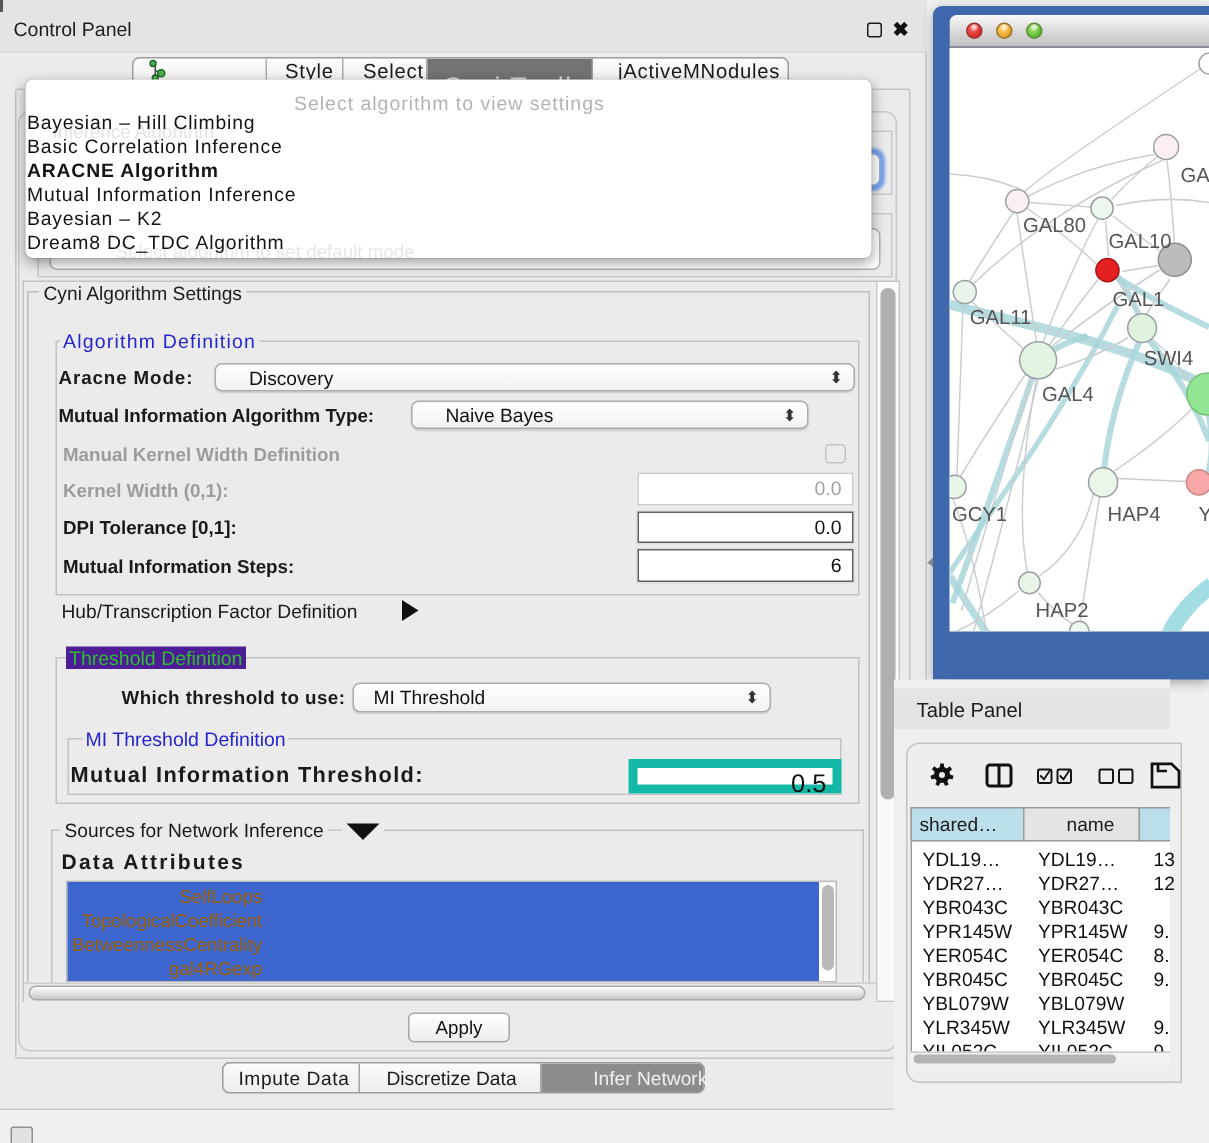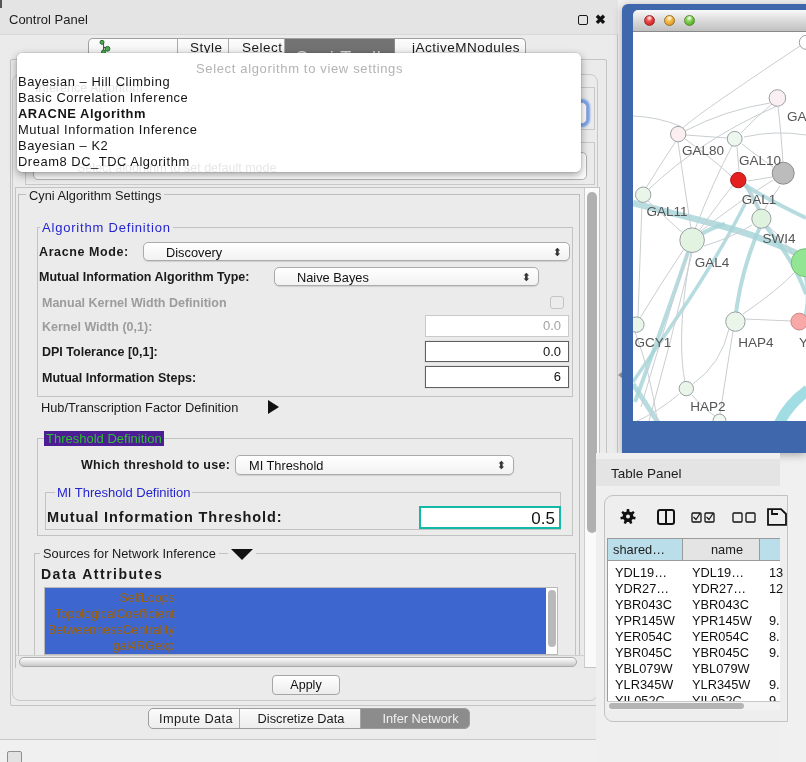--- a/index.html
+++ b/index.html
@@ -84,21 +84,21 @@
   <div class="abs" style="left:37px;top:438px;width:536px;height:98px;border:1px solid #c2c2c2;"></div>
   <div class="lbl" style="left:44px;top:431px;background:#4c1d95;padding:0 2px;font-size:13px;color:#2ebe2e;">Threshold Definition</div>
   <div class="lbl" style="left:81px;top:458px;font-size:12.5px;font-weight:bold;letter-spacing:0.3px;color:#1a1a1a;">Which threshold to use:</div>
   <div class="combo" style="left:235px;top:455px;width:279px;height:20px;">
         <span style="left:13px;">MI Threshold</span>
       </div>
 
   <div class="abs" style="left:45px;top:492px;width:516px;height:38px;border:1px solid #c2c2c2;"></div>
   <div class="lbl" style="left:55px;top:485px;background:#ebebeb;padding:0 2px;font-size:13px;color:#2525cf;">MI Threshold Definition</div>
   <div class="lbl" style="left:47px;top:509px;font-size:14.5px;font-weight:bold;letter-spacing:0.9px;color:#1a1a1a;">Mutual Information Threshold:</div>
-  <div class="field" style="left:419px;top:506px;width:142px;height:23px;border:2px solid #14b8a6;color:#111;font-size:17px;line-height:21px;padding-right:4px;">0.5</div>
+  <div class="field" style="left:419px;top:506px;width:142px;height:23px;border:6px solid #14b8a6;color:#111;font-size:17px;line-height:21px;padding-right:4px;">0.5</div>
 
   <div class="abs" style="left:34px;top:553px;width:542px;height:102px;border:1px solid #c2c2c2;border-bottom:none;"></div>
   <div class="lbl" style="left:40px;top:546px;background:#ebebeb;padding:0 3px;font-size:12.8px;color:#1a1a1a;">Sources for Network Inference</div>
   <div class="abs" style="left:228px;top:549px;width:28px;height:12px;background:#ebebeb;"></div>
   <div class="abs" style="left:231px;top:549px;width:0;height:0;border-left:11px solid transparent;border-right:11px solid transparent;border-top:11px solid #111;"></div>
   <div class="lbl" style="left:41px;top:566px;font-size:14px;font-weight:bold;letter-spacing:1.5px;color:#1a1a1a;">Data Attributes</div>
 
   <div class="abs" style="left:44px;top:587px;width:514px;height:68px;border:1px solid #b9b9b9;background:#ffffff;"></div>
   <div class="abs" style="left:45px;top:588px;width:501px;height:66px;background:#3d67cf;"></div>
   <div class="lbl" style="left:48px;top:590px;font-size:12.4px;color:#a16207;line-height:16px;text-align:right;">SelfLoops<br>TopologicalCoefficient<br>BetweennessCentrality<br>gal4RGexp</div>
@@ -110,21 +110,21 @@
   <div class="abs" style="left:272px;top:675px;width:68px;height:20px;border:1px solid #a6a6a6;border-radius:4px;background:linear-gradient(#ffffff,#ececec);"></div>
   <div class="lbl" style="left:272px;top:678px;width:68px;text-align:center;font-size:12.5px;color:#111;">Apply</div>
 
   <div class="abs" style="left:148px;top:708px;width:322px;height:21px;border:1px solid #9c9c9c;border-radius:5px;background:linear-gradient(#fbfbfb,#ededed);overflow:hidden;">
     <div class="abs" style="left:0;top:0;width:91px;height:21px;border-right:1px solid #a5a5a5;"></div>
     <div class="abs" style="left:91px;top:0;width:121px;height:21px;border-right:1px solid #a5a5a5;"></div>
     <div class="abs" style="left:212px;top:0;width:110px;height:21px;background:#8c8c8c;"></div>
   </div>
   <div class="lbl" style="left:150px;top:711px;width:92px;text-align:center;font-size:12.8px;letter-spacing:0.4px;color:#1a1a1a;">Impute Data</div>
   <div class="lbl" style="left:241px;top:711px;width:120px;text-align:center;font-size:12.8px;color:#1a1a1a;">Discretize Data</div>
-  <div class="lbl" style="left:366px;top:711px;width:109px;text-align:center;font-size:12.8px;color:#f0f0f0;">Infer Network</div>
+  <div class="lbl" style="left:379px;top:711px;width:109px;text-align:center;font-size:12.8px;color:#f0f0f0;">Infer Network</div>
 </div>
 
 <div class="abs" style="left:17px;top:53px;width:564px;height:119px;background:#ffffff;border-radius:5px;box-shadow:0 3px 9px rgba(0,0,0,0.38), 0 0 0 0.5px rgba(0,0,0,0.12);overflow:hidden;">
   <div class="lbl" style="left:179px;top:8px;font-size:13px;letter-spacing:0.65px;color:#b3b3b3;">Select algorithm to view settings</div>
   <div class="lbl" style="left:18px;top:28px;font-size:12.5px;color:#e4e4e4;">Inference Algorithm</div>
   <div class="lbl" style="left:60px;top:108px;font-size:12.5px;color:#e7e7e7;">Select algorithm to set default mode</div>
   <div class="lbl" style="left:1px;top:21px;font-size:12.9px;letter-spacing:0.55px;color:#141414;line-height:16px;">Bayesian – Hill Climbing<br>Basic Correlation Inference<br><b>ARACNE Algorithm</b><br>Mutual Information Inference<br>Bayesian – K2<br>Dream8 DC_TDC Algorithm</div>
 </div>
 
 <div class="abs" style="left:618px;top:372px;width:0;height:0;border-top:3px solid transparent;border-bottom:3px solid transparent;border-right:4px solid #9a9a9a;"></div>

